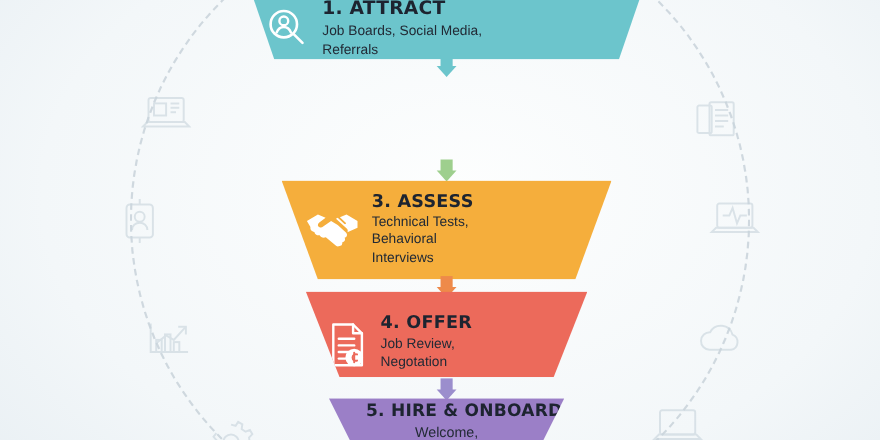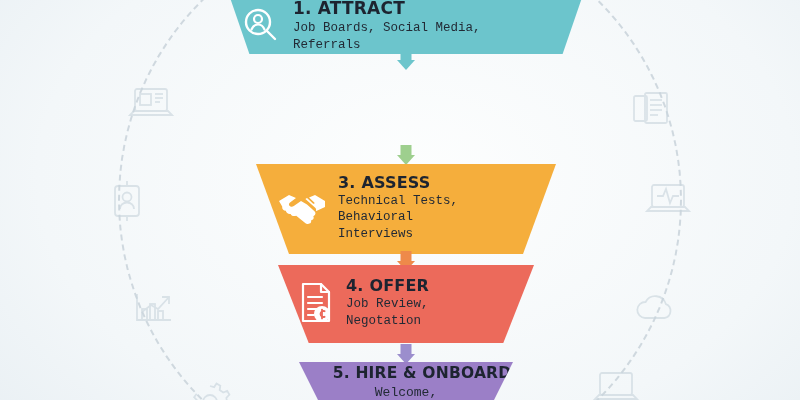--- a/index.html
+++ b/index.html
@@ -74,21 +74,21 @@
     font-family: "DejaVu Sans", sans-serif;
     font-weight: 700;
     font-size: 16px;
     letter-spacing: .2px;
     color: #1d2430;
     line-height: 1.12;
     margin: 0 0 2px 0;
     white-space: nowrap;
   }
   .stage-desc {
-    font-family: Liberation Mono, monospace;
+    font-family: Liberation Sans, sans-serif;
     font-size: 12.5px;
     color: #222a35;
     line-height: 1.32;
     margin: 0;
     white-space: pre-line;
   }
   
   .stage-1 {
     top: -46px;
     width: 382px;
@@ -114,20 +114,21 @@
     padding: 4px 22px 6px 20px;
     justify-content: space-between;
   }
   .stage-4 {
     top: 265px;
     width: 256px;
     height: 78px;
     background: #ec6a5b;
     clip-path: polygon(0% 0%, 100% 0%, 88% 100%, 12% 100%);
     padding: 4px 20px 6px 18px;
+    align-items: flex-end;
   }
   .stage-5 {
     top: 362px;
     width: 214px;
     height: 60px;
     background: #9b7fc7;
     clip-path: polygon(0% 0%, 100% 0%, 86% 100%, 14% 100%);
     padding: 3px 16px 4px 16px;
     flex-direction: column;
     align-items: center;

